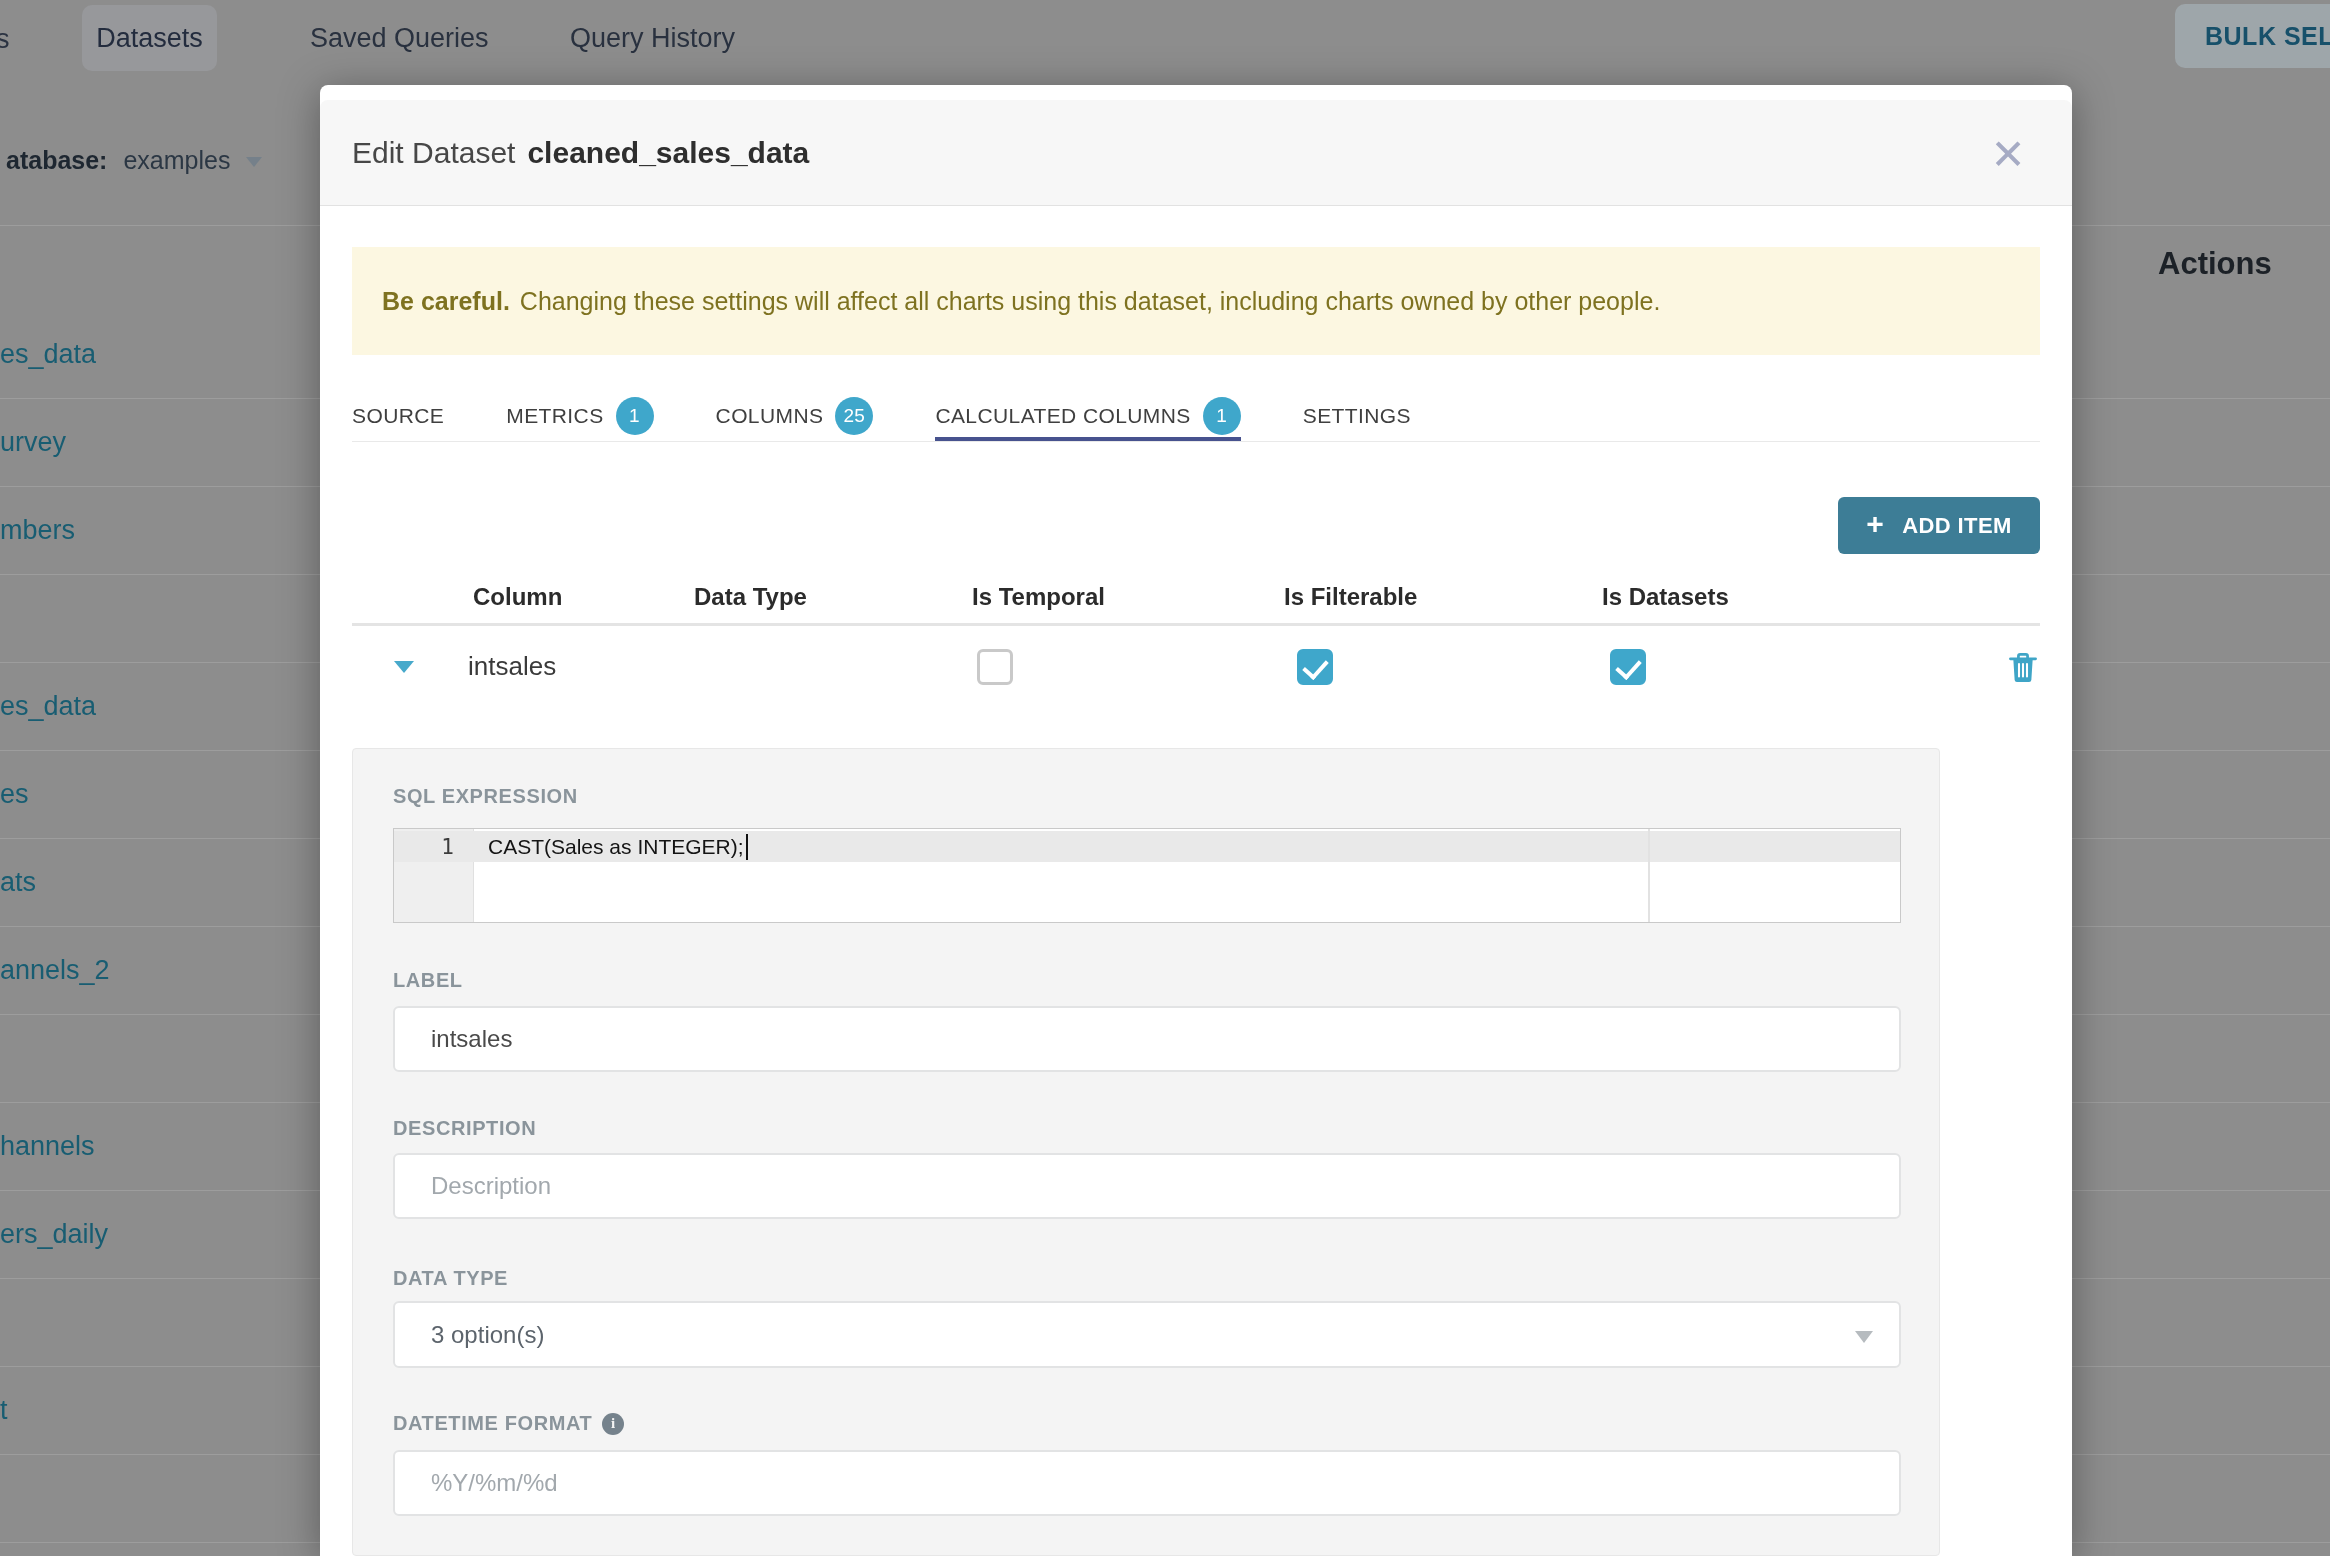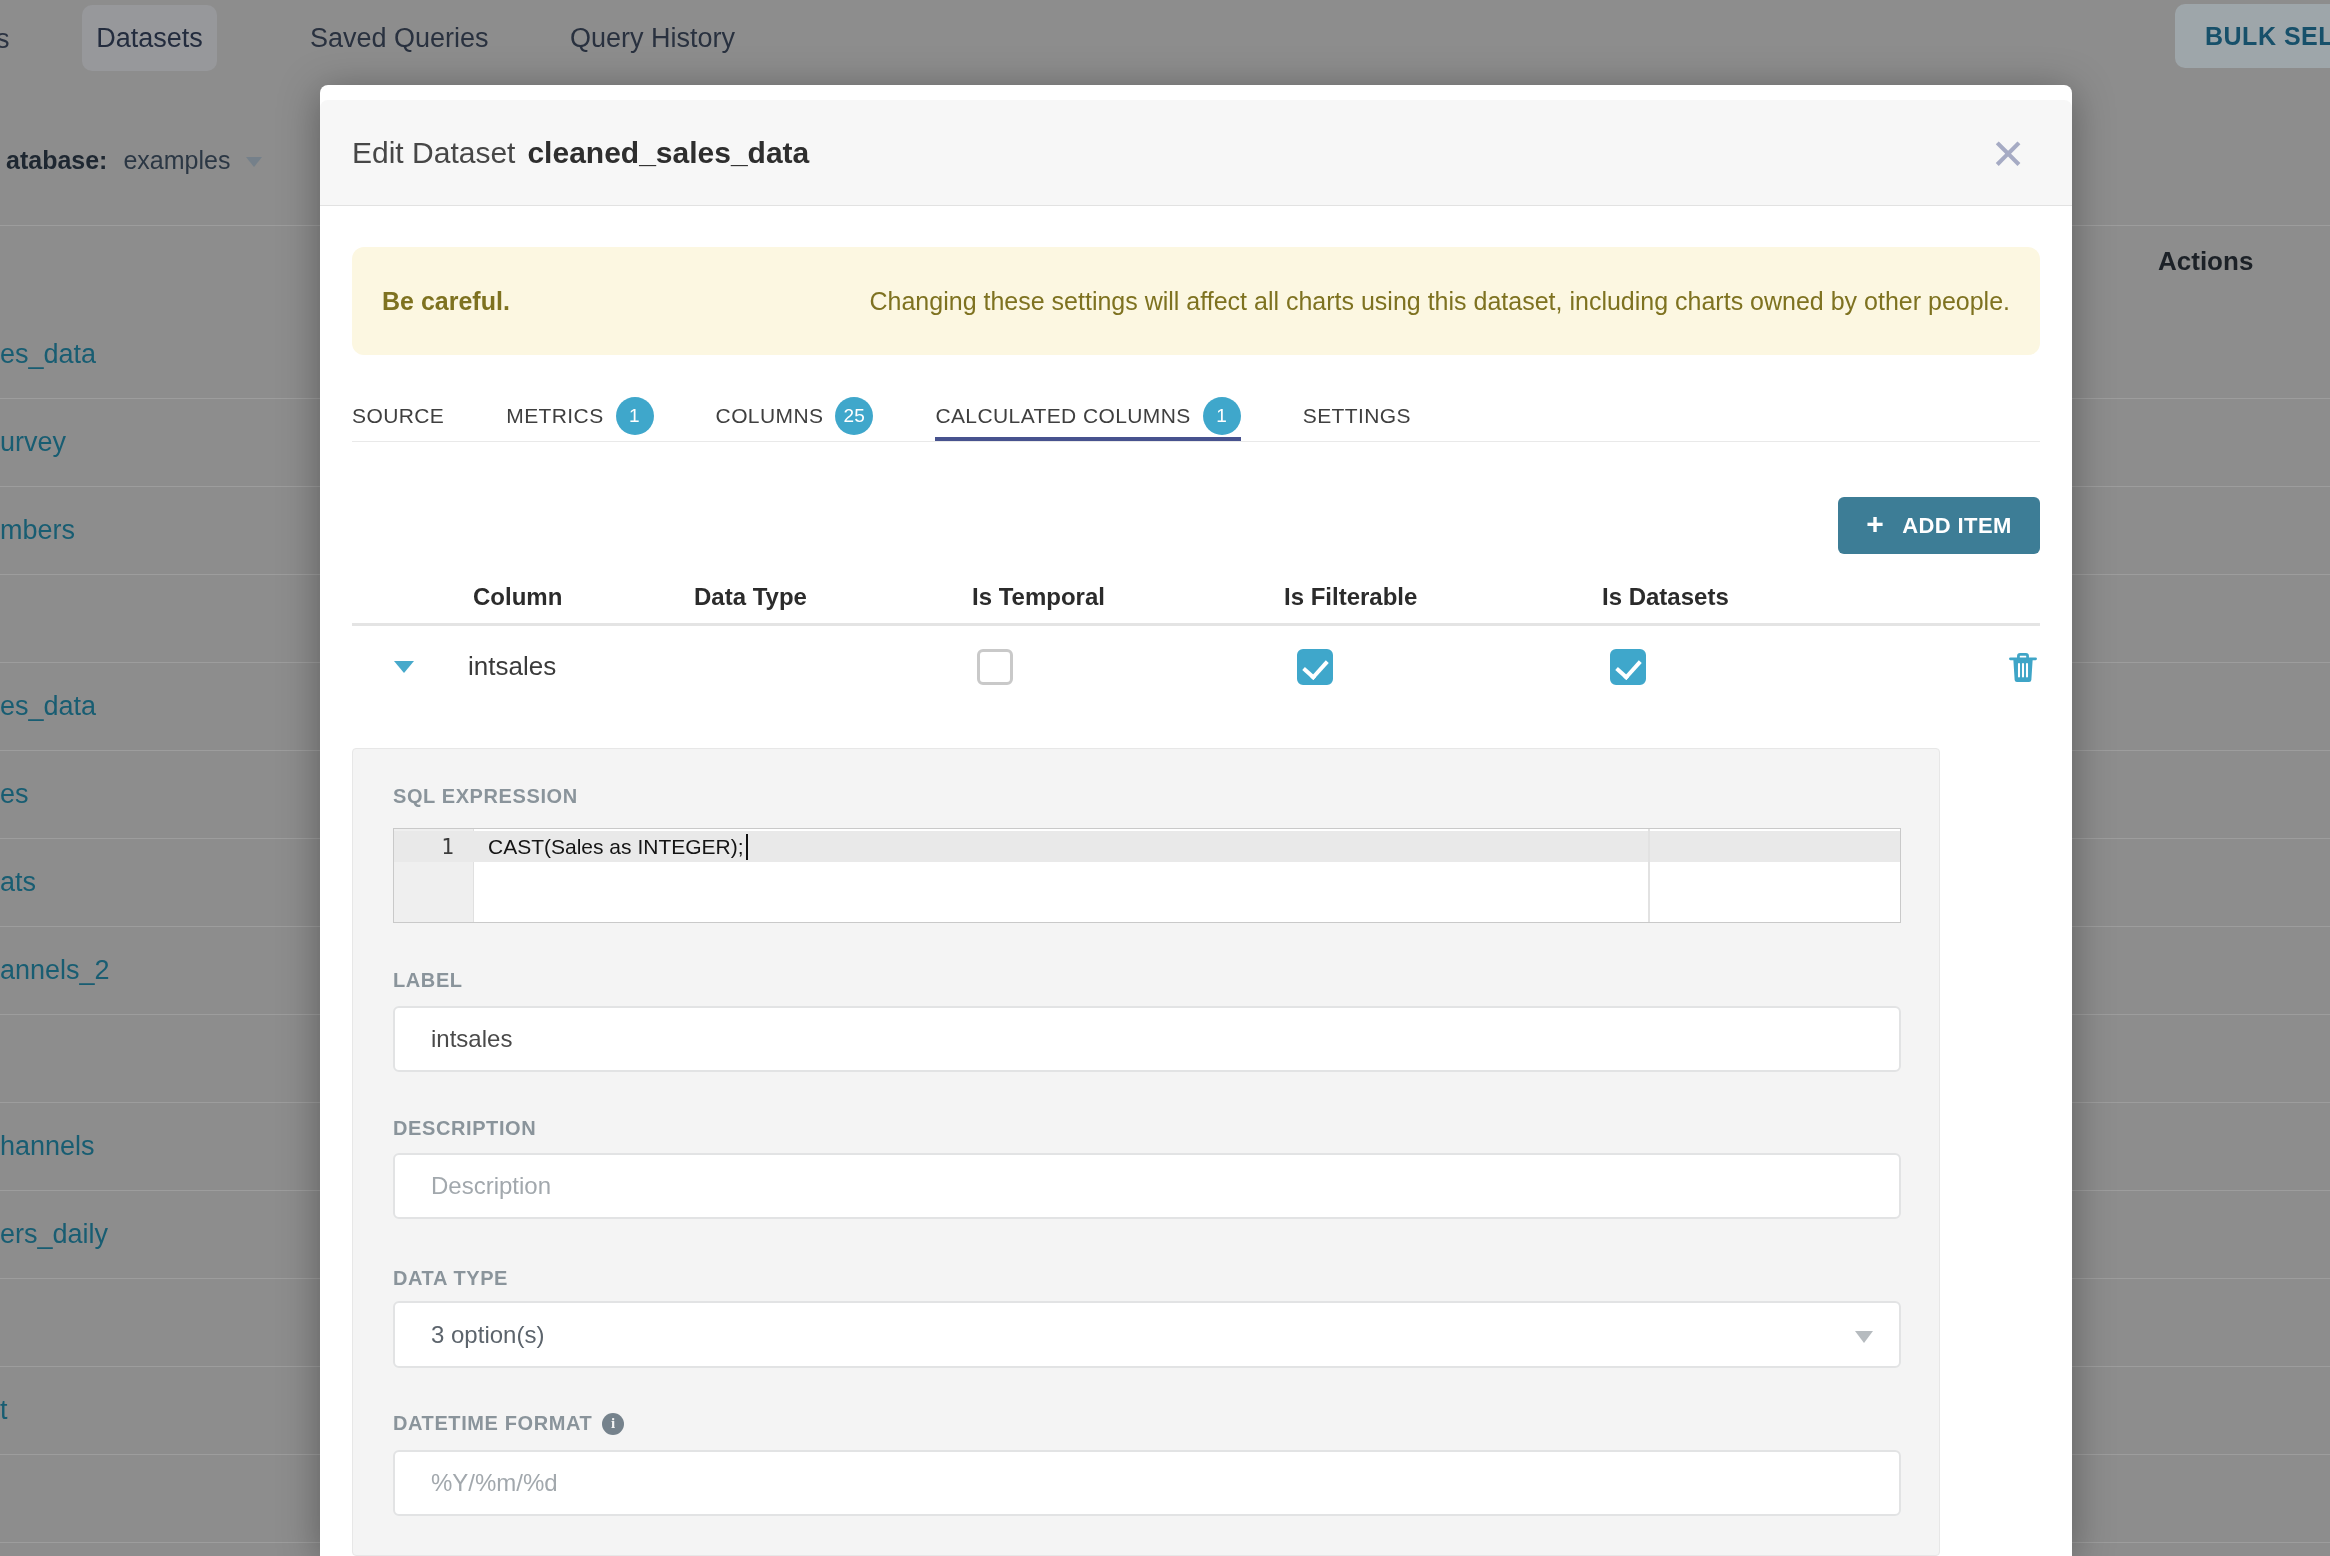--- a/index.html
+++ b/index.html
@@ -14,35 +14,35 @@
   .bg-navitem{position:absolute;top:0;height:76px;display:flex;align-items:center;font-size:27px;color:#29313f;}
   .bg-nav-saved{left:310px;}
   .bg-nav-history{left:570px;}
   .bg-bulk{position:absolute;left:2175px;top:4px;width:240px;height:64px;border-radius:10px;background:#9ea6aa;
            display:flex;align-items:center;padding-left:30px;font-size:25px;font-weight:bold;color:#17506a;letter-spacing:.5px;white-space:nowrap;}
   .bg-filter{position:absolute;left:0;top:142px;height:36px;display:flex;align-items:center;font-size:25px;color:#242e38;padding-left:6px;}
   .bg-filter b{margin-right:16px;color:#1e2731;}
   .bg-filter .val{color:#2b3744;}
   .caret-down-sm{width:0;height:0;border-left:8px solid transparent;border-right:8px solid transparent;border-top:10px solid #75808a;margin-left:16px;margin-top:4px;}
   .bg-topline{position:absolute;left:0;top:225px;width:2330px;height:1px;background:#9d9d9d;}
-  .bg-actions{position:absolute;left:2158px;top:246px;font-size:26px;font-weight:bold;color:#1c2127;}
+  .bg-actions{position:absolute;left:2158px;top:246px;font-size:31px;font-weight:bold;color:#1c2127;}
   .bg-rows{position:absolute;left:0;top:311px;width:2330px;}
   .bg-row{height:88px;border-bottom:1px solid #9d9d9d;display:flex;align-items:center;overflow:hidden;}
   .bg-link{font-size:27px;color:#185d72;white-space:nowrap;}
 
   
   .modal{position:absolute;left:320px;top:85px;width:1752px;height:1471px;background:#ffffff;border-radius:8px 8px 0 0;
          box-shadow:0 6px 40px rgba(0,0,0,.35);overflow:hidden;}
   .modal-header{position:absolute;left:0;top:0;width:100%;height:106px;background:#f7f7f7;border-bottom:1px solid #e2e2e2;border-radius:8px 8px 0 0;margin-top:15px;}
   .modal-title{position:absolute;left:32px;top:0;height:106px;display:flex;align-items:center;font-size:30px;color:#474747;}
   .modal-title b{margin-left:12px;color:#2e2e2e;}
   .modal-close{position:absolute;right:36px;top:26px;width:56px;height:56px;display:flex;align-items:center;justify-content:center;
                font-size:42px;color:#a6abc4;cursor:pointer;}
-  .banner{position:absolute;left:32px;top:162px;width:1688px;height:108px;background:#fcf7e1;border-radius:12px;
-          display:flex;align-items:center;padding:0 30px;font-size:25px;color:#7e7220;justify-content:space-between;}
+  .banner{position:absolute;left:32px;top:162px;width:1688px;height:108px;background:#fcf7e1;border-radius:0;
+          display:flex;align-items:center;padding:0 30px;font-size:25px;color:#7e7220;}
   .banner b{margin-right:10px;}
 
   .tabbar{position:absolute;left:32px;top:311px;height:46px;display:flex;gap:62px;}
   .tab{display:flex;align-items:center;height:46px;font-size:21px;letter-spacing:.4px;color:#3f3f3f;cursor:pointer;border-bottom:5px solid transparent;padding-bottom:2px;}
   .tab.active{border-bottom-color:#47528e;}
   .tab .badge{margin-left:12px;min-width:38px;height:38px;padding:0 8px;border-radius:19px;background:#3fa7cb;color:#fff;
               display:flex;align-items:center;justify-content:center;font-size:19px;}
   .tabline{position:absolute;left:32px;top:356px;width:1688px;height:1px;background:#e9e9e9;}
 
   .add-item{position:absolute;right:32px;top:412px;width:202px;height:57px;background:#3d7d96;border-radius:6px;

